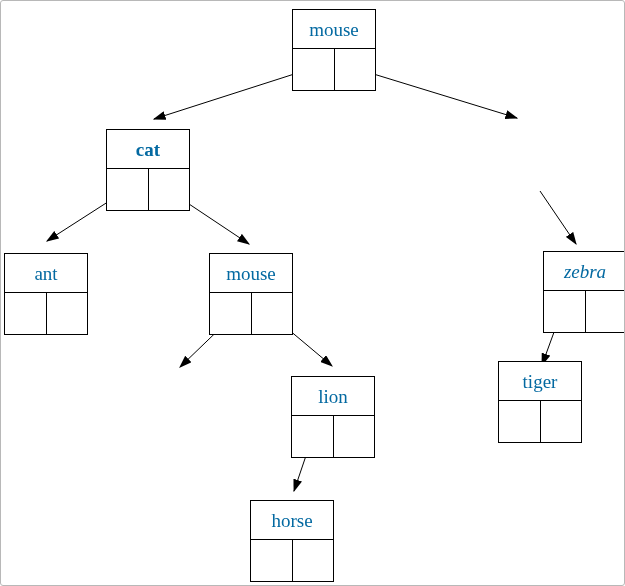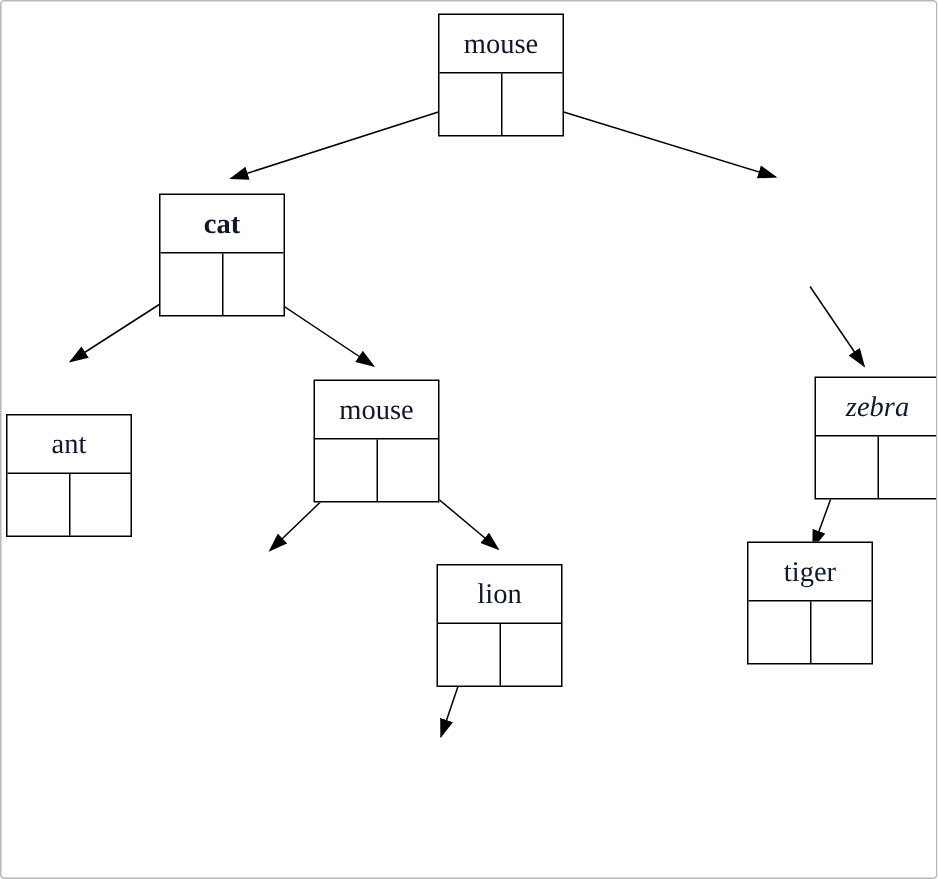--- a/index.html
+++ b/index.html
@@ -26,34 +26,34 @@
     position: absolute;
     width: 84px; height: 82px;
     border: 1px solid #000000;
     background: #ffffff;
   }
   .node-label {
     height: 39px;
     line-height: 39px;
     text-align: center;
     font-size: 19px;
-    color: #0f172a;
+    color: #0369a1;
     border-bottom: 1px solid #000000;
   }
   .node-cells {
     display: flex;
     height: 41px;
   }
   .cell { flex: 1; }
   .cell.right { border-left: 1px solid #000000; }
 
   .n-mouse { left: 291px; top: 8px; }
   .n-cat   { left: 105px; top: 128px; font-weight: bold; }
   .n-mule  { left: 475px; top: 129px; }
-  .n-ant   { left: 3px;   top: 252px; margin-top: 23px; }
+  .n-ant   { left: 3px;   top: 252px; }
   .n-goat  { left: 208px; top: 252px; }
   .n-zebra { left: 542px; top: 250px; font-style: italic; }
   .n-dog   { left: 135px; top: 375px; }
   .n-lion  { left: 290px; top: 375px; }
   .n-tiger { left: 497px; top: 360px; }
   .n-horse { left: 249px; top: 499px; }
 </style>
 </head>
 <body>
 
@@ -127,14 +127,21 @@
   </div>
 
   <div class="node n-tiger">
     <div class="node-label">tiger</div>
     <div class="node-cells">
       <div class="cell left"></div>
       <div class="cell right"></div>
     </div>
   </div>
 
+  <div class="node n-horse">
+    <div class="node-label">horse</div>
+    <div class="node-cells">
+      <div class="cell left"></div>
+      <div class="cell right"></div>
+    </div>
+  </div>
 
 </div>
 
 </body></html>

